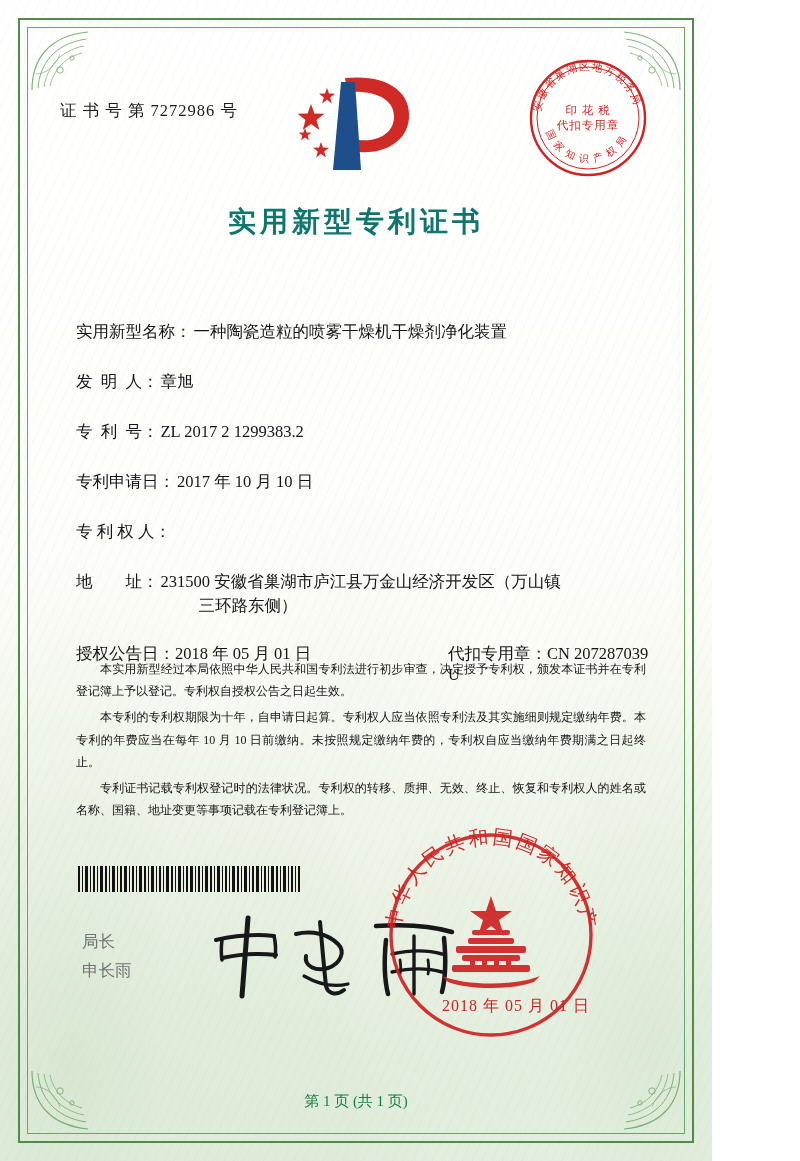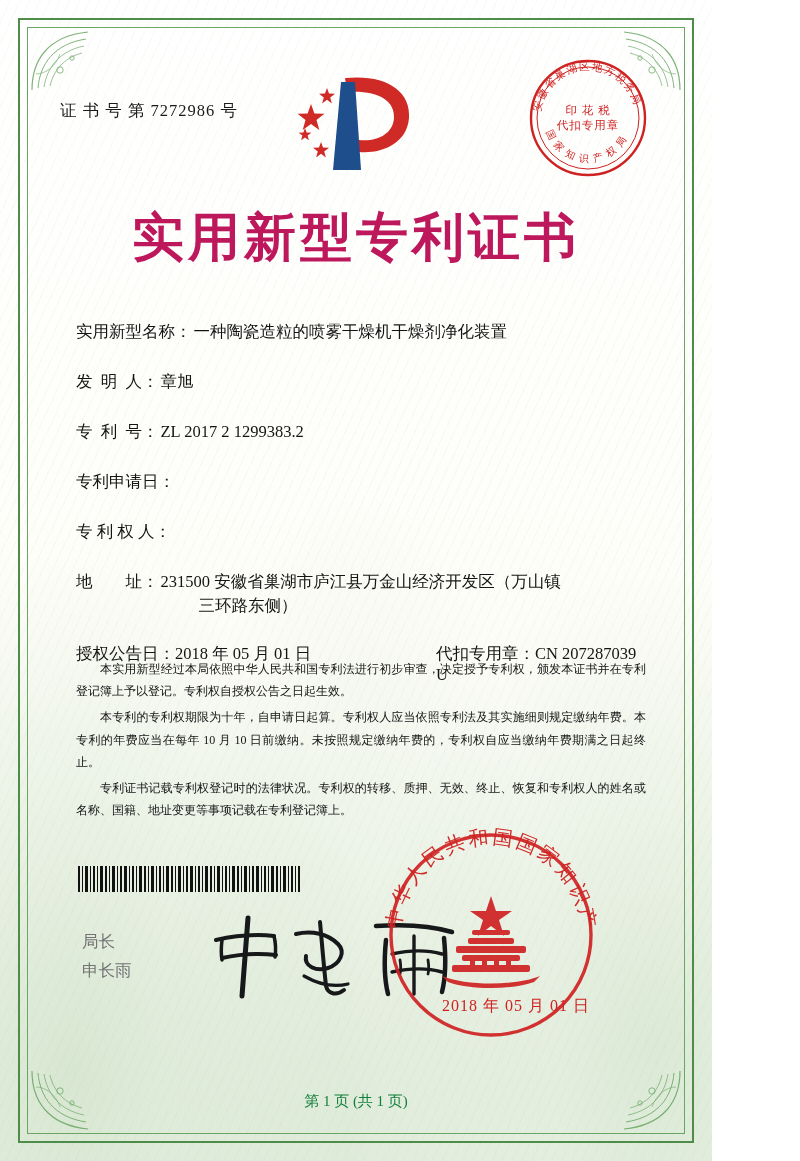--- a/index.html
+++ b/index.html
@@ -87,24 +87,24 @@
     position: absolute;
     right: 2px; top: 8px;
     width: 124px; height: 124px;
   }
   .stamp-tax svg { width: 100%; height: 100%; }
 
   .doc-title {
     position: absolute;
     left: 0; right: 0; top: 155px;
     text-align: center;
-    font-size: 52px;
+    font-size: 28px;
     font-weight: bold;
     letter-spacing: 4px;
-    color: #be185d;
+    color: #0f766e;
     font-family: "Liberation Serif", "DejaVu Serif", serif;
   }
 
   .fields {
     position: absolute;
     left: 16px; right: 0; top: 272px;
     font-size: 16.5px;
     color: #141414;
   }
   .field-row {
@@ -120,20 +120,21 @@
   .f-colon { flex: 0 0 auto; }
   .f-value { flex: 1 1 auto; padding-left: 2px; }
   .f-value .line2 { display: block; padding-left: 2px; margin-left: 36px; }
 
   .grant-row {
     display: flex;
     align-items: flex-start;
     font-size: 16.5px;
     color: #141414;
     margin-top: 2px;
+    gap: 12px;
   }
   .grant-left { flex: 0 0 360px; }
   .grant-right { flex: 1 1 auto; }
 
   .paragraphs {
     position: absolute;
     left: 16px; right: 6px; top: 610px;
     font-size: 12px;
     line-height: 1.85;
     color: #141414;
@@ -301,20 +302,21 @@
 
       <div class="field-row">
         <span class="f-label">专  利  号</span>
         <span class="f-colon">：</span>
         <span class="f-value">ZL 2017 2 1299383.2</span>
       </div>
 
       <div class="field-row">
         <span class="f-label">专利申请日</span>
         <span class="f-colon">：</span>
+        <span class="f-value">2017 年 10 月 10 日</span>
       </div>
 
       <div class="field-row">
         <span class="f-label">专 利 权 人</span>
         <span class="f-colon">：</span>
       </div>
 
       <div class="field-row">
         <span class="f-label">地        址</span>
         <span class="f-colon">：</span>

